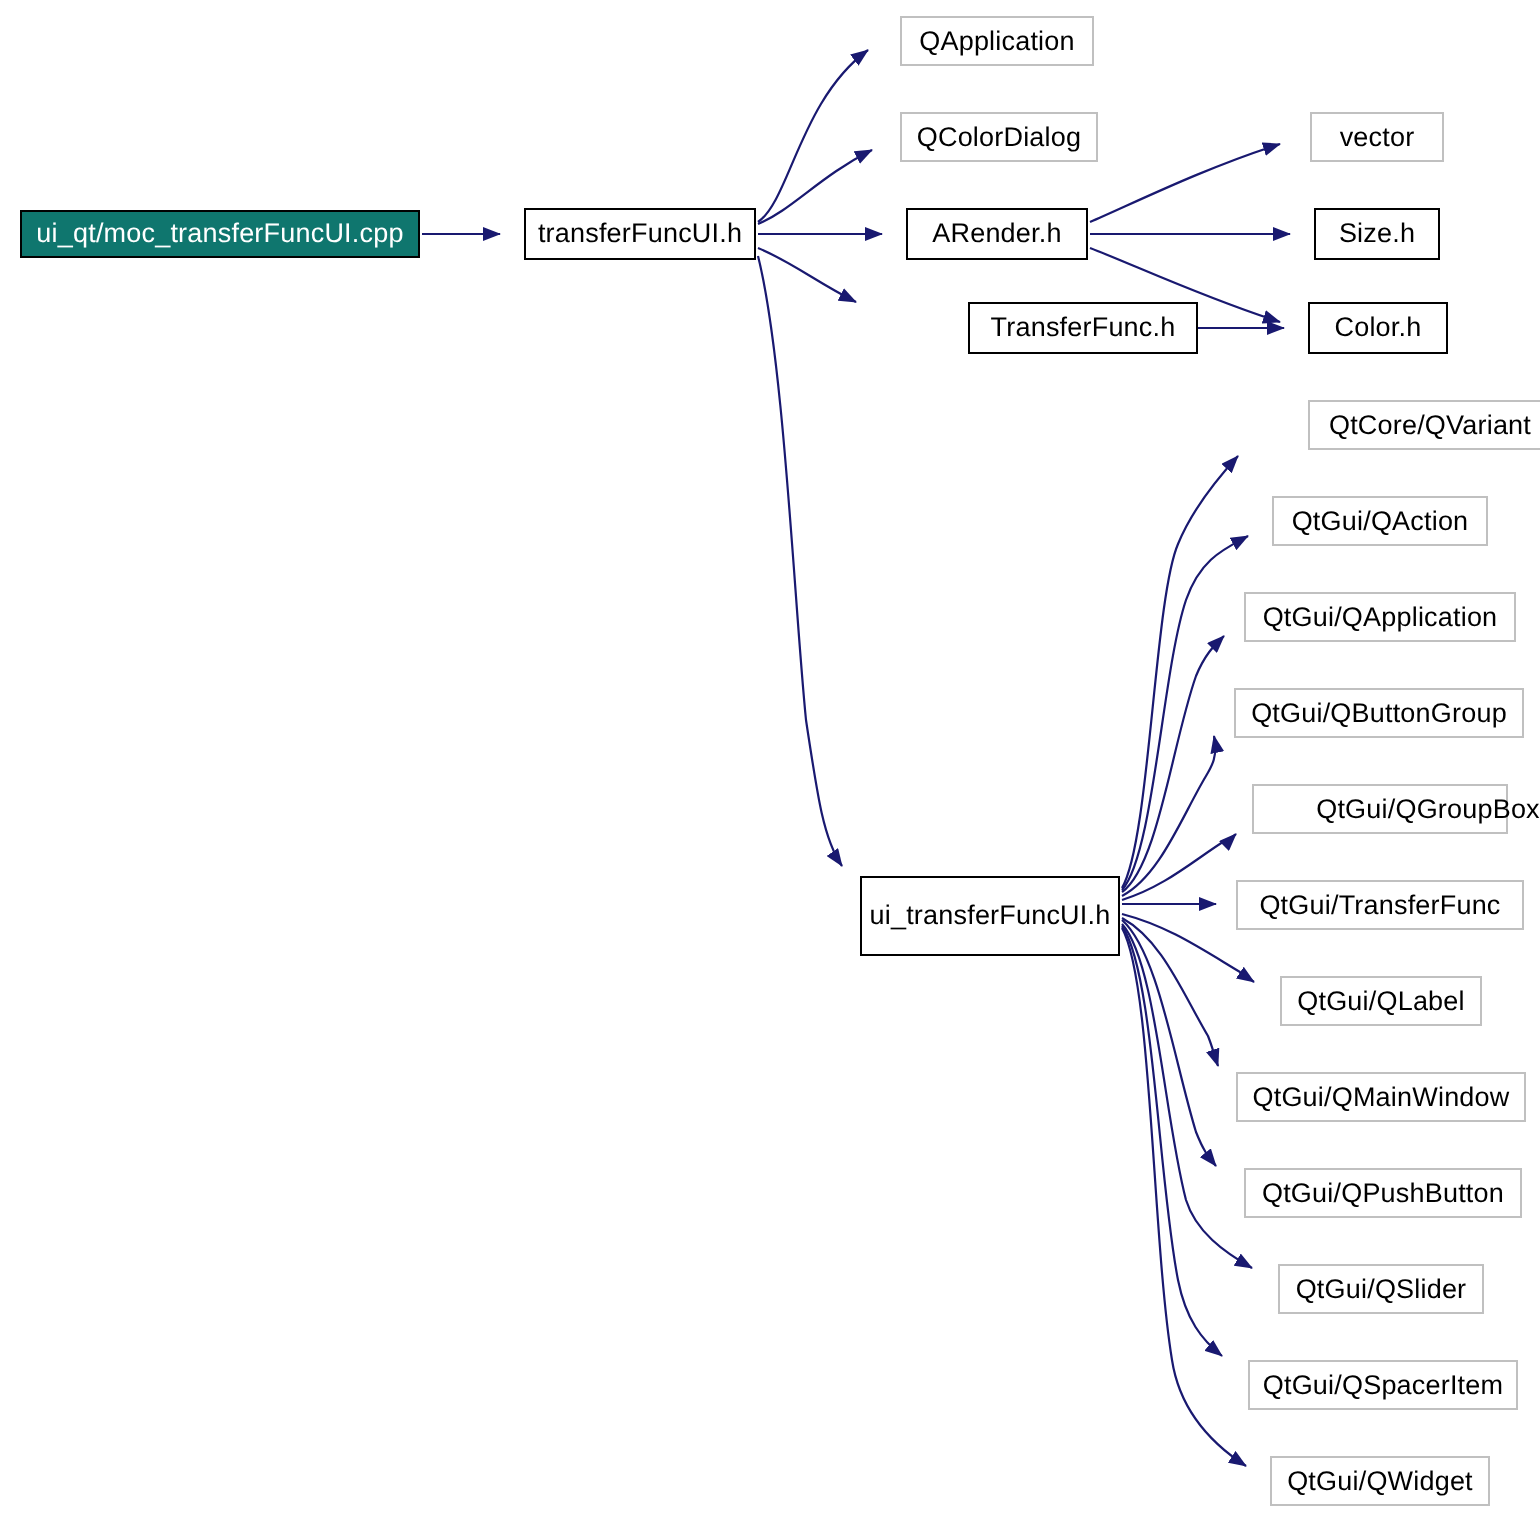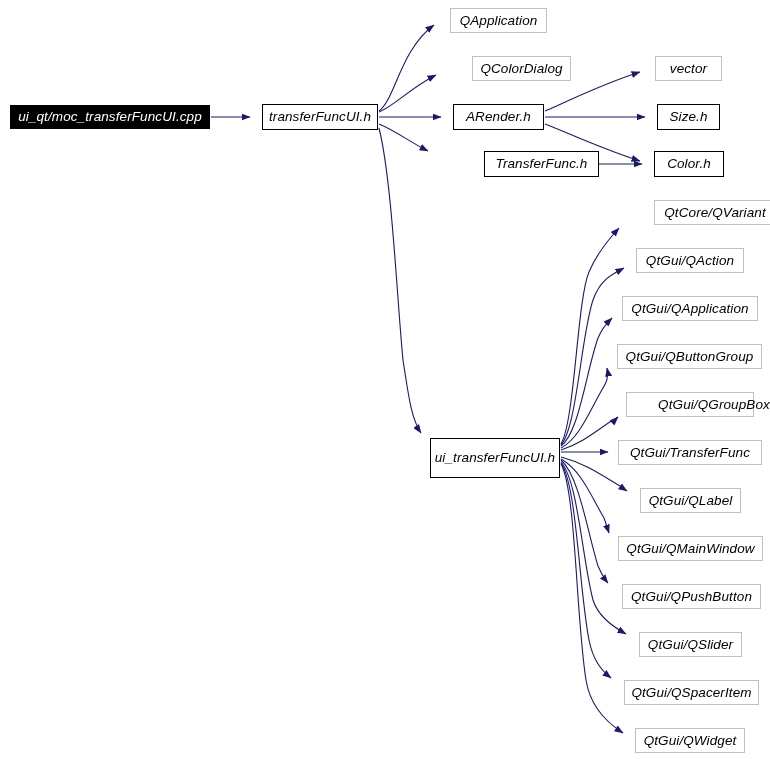--- a/index.html
+++ b/index.html
@@ -31,27 +31,26 @@
     display: flex;
     align-items: center;
     justify-content: center;
     font-size: 13.5px;
     line-height: 1;
     white-space: nowrap;
     background: #ffffff;
     border: 1px solid #c0c0c0;
     color: #000000;
     letter-spacing: 0.1px;
-    font-style: italic;
   }
   .node.solid {
     border: 1px solid #000000;
   }
   .node.root {
-    background: #000000;
+    background: #0f766e;
     border: 1px solid #000000;
     color: #ffffff;
   }
   .node-label {
     display: block;
     padding: 0 6px;
   }
 </style>
 </head>
 <body>
@@ -93,21 +92,21 @@
   <div id="nodes">
       <div class="node root" style="left: 10px; top: 105px; width: 200px; height: 24px;">
         <span class="node-label">ui_qt/moc_transferFuncUI.cpp</span>
       </div>
       <div class="node solid" style="left: 262px; top: 104px; width: 116px; height: 26px;">
         <span class="node-label">transferFuncUI.h</span>
       </div>
       <div class="node " style="left: 450px; top: 8px; width: 97px; height: 25px;">
         <span class="node-label">QApplication</span>
       </div>
-      <div class="node " style="left: 472px; top: 56px; width: 99px; height: 25px;">
+      <div class="node " style="left: 450px; top: 56px; width: 99px; height: 25px;">
         <span class="node-label">QColorDialog</span>
       </div>
       <div class="node solid" style="left: 453px; top: 104px; width: 91px; height: 26px;">
         <span class="node-label">ARender.h</span>
       </div>
       <div class="node solid" style="left: 441px; top: 151px; width: 115px; height: 26px; margin-left: 43px;">
         <span class="node-label">TransferFunc.h</span>
       </div>
       <div class="node " style="left: 655px; top: 56px; width: 67px; height: 25px;">
         <span class="node-label">vector</span>

